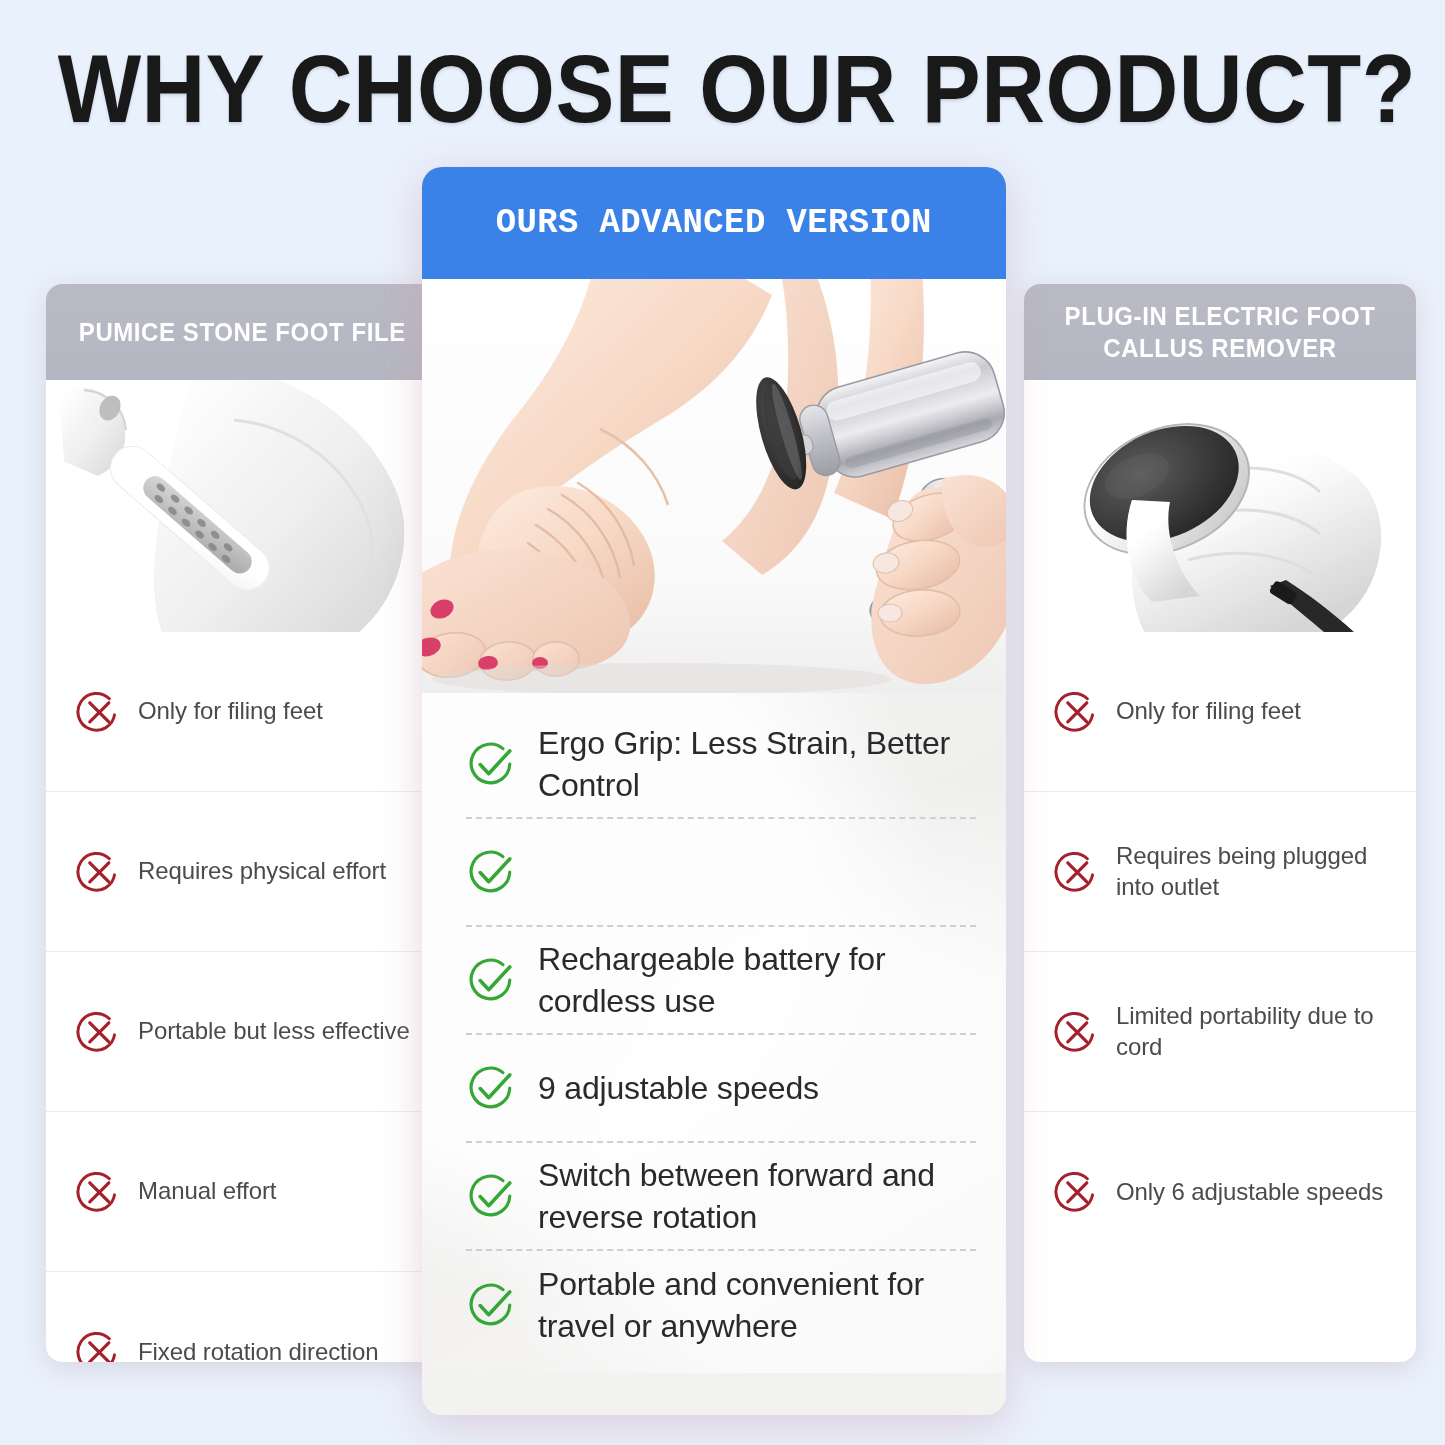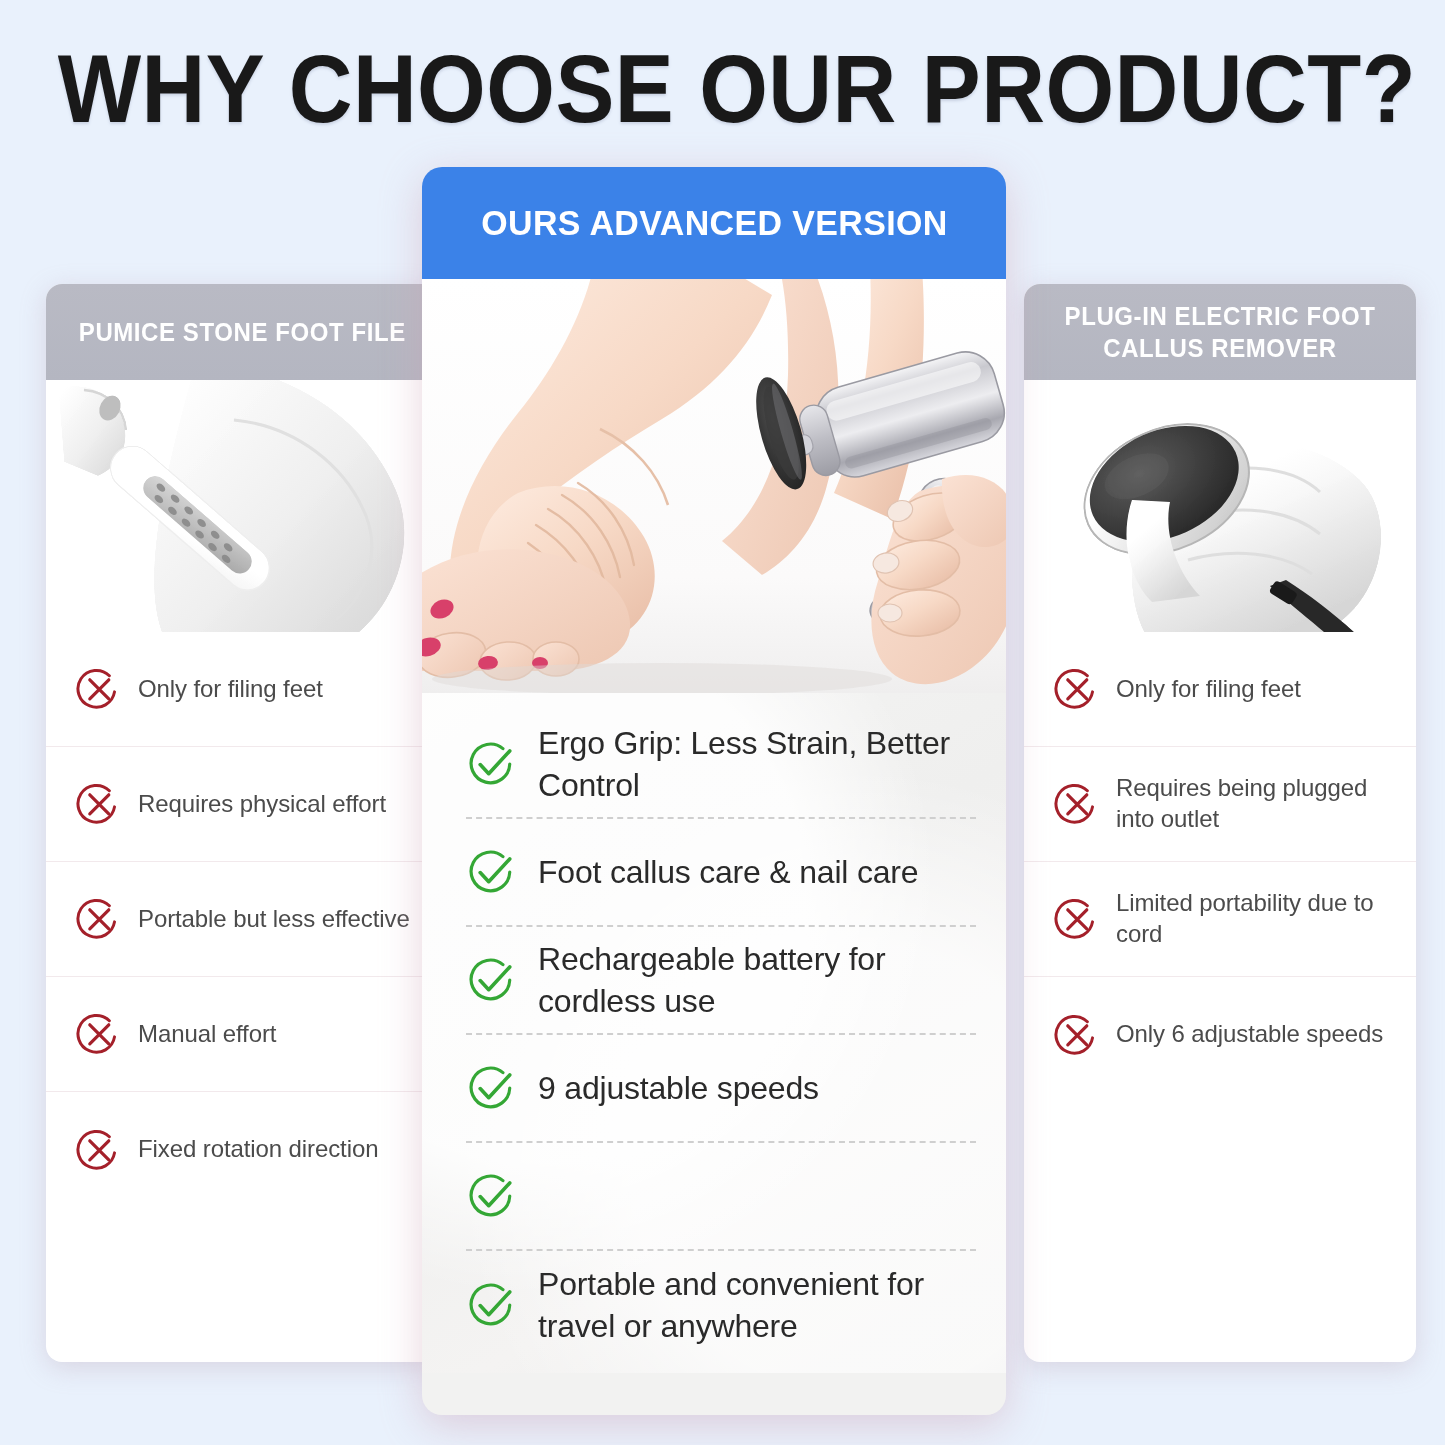--- a/index.html
+++ b/index.html
@@ -59,21 +59,21 @@
     height:252px;
     position:relative;
     background:#ffffff;
     overflow:hidden;
   }
 
   .side-list { padding:0 0 0 0; }
   .side-row {
     display:flex; align-items:center;
     gap:16px;
-    height:115px;
+    height:160px;
     padding:0 22px 0 30px;
     border-bottom:1px solid #f2e9ec;
   }
   .side-row:last-child { border-bottom:none; }
   .side-row-text {
     font-size:24px;
     color:#4b4b4b;
     line-height:1.28;
     letter-spacing:-0.1px;
   }
@@ -85,21 +85,21 @@
     width:584px; height:1248px;
     border-radius:20px;
     background:#f2f2f1;
     overflow:hidden;
     box-shadow:0 10px 40px rgba(205,160,180,0.45);
     z-index:5;
   }
   .center-head {
     height:112px;
     background:#3b82e8;
-    display:flex; align-items:center; justify-content:center;
+    display:flex; align-items:center; justify-content:center;font-family:Liberation Mono, monospace;
   }
   .center-head-text {
     color:#ffffff;
     font-size:35px;
     font-weight:bold;
     letter-spacing:0.4px;
     transform:scaleX(0.97);
     white-space:nowrap;
   }
   .center-photo {
@@ -438,21 +438,20 @@
           <path d="M12.5 22.5 L20 30.5 L38.5 10.5" fill="none" stroke="#34a735" stroke-width="3.2" stroke-linecap="round" stroke-linejoin="round"></path>
         </svg>
         <span class="center-row-text">Ergo Grip: Less Strain, Better Control</span>
       </div>
 
       <div class="center-row">
         <svg class="icon icon-chk" viewBox="0 0 44 44">
           <path d="M32.5 8.5 A17 17 0 1 0 38.5 22" fill="none" stroke="#34a735" stroke-width="2.8" stroke-linecap="round"></path>
           <path d="M12.5 22.5 L20 30.5 L38.5 10.5" fill="none" stroke="#34a735" stroke-width="3.2" stroke-linecap="round" stroke-linejoin="round"></path>
         </svg>
-        <span class="center-row-text">Foot callus care &amp; nail care</span>
       </div>
 
       <div class="center-row">
         <svg class="icon icon-chk" viewBox="0 0 44 44">
           <path d="M32.5 8.5 A17 17 0 1 0 38.5 22" fill="none" stroke="#34a735" stroke-width="2.8" stroke-linecap="round"></path>
           <path d="M12.5 22.5 L20 30.5 L38.5 10.5" fill="none" stroke="#34a735" stroke-width="3.2" stroke-linecap="round" stroke-linejoin="round"></path>
         </svg>
         <span class="center-row-text">Rechargeable battery for cordless use</span>
       </div>
 
@@ -462,20 +461,21 @@
           <path d="M12.5 22.5 L20 30.5 L38.5 10.5" fill="none" stroke="#34a735" stroke-width="3.2" stroke-linecap="round" stroke-linejoin="round"></path>
         </svg>
         <span class="center-row-text">9 adjustable speeds</span>
       </div>
 
       <div class="center-row">
         <svg class="icon icon-chk" viewBox="0 0 44 44">
           <path d="M32.5 8.5 A17 17 0 1 0 38.5 22" fill="none" stroke="#34a735" stroke-width="2.8" stroke-linecap="round"></path>
           <path d="M12.5 22.5 L20 30.5 L38.5 10.5" fill="none" stroke="#34a735" stroke-width="3.2" stroke-linecap="round" stroke-linejoin="round"></path>
         </svg>
+        <span class="center-row-text">Switch between forward and reverse rotation</span>
       </div>
 
       <div class="center-row">
         <svg class="icon icon-chk" viewBox="0 0 44 44">
           <path d="M32.5 8.5 A17 17 0 1 0 38.5 22" fill="none" stroke="#34a735" stroke-width="2.8" stroke-linecap="round"></path>
           <path d="M12.5 22.5 L20 30.5 L38.5 10.5" fill="none" stroke="#34a735" stroke-width="3.2" stroke-linecap="round" stroke-linejoin="round"></path>
         </svg>
         <span class="center-row-text">Portable and convenient for travel or anywhere</span>
       </div>
 

